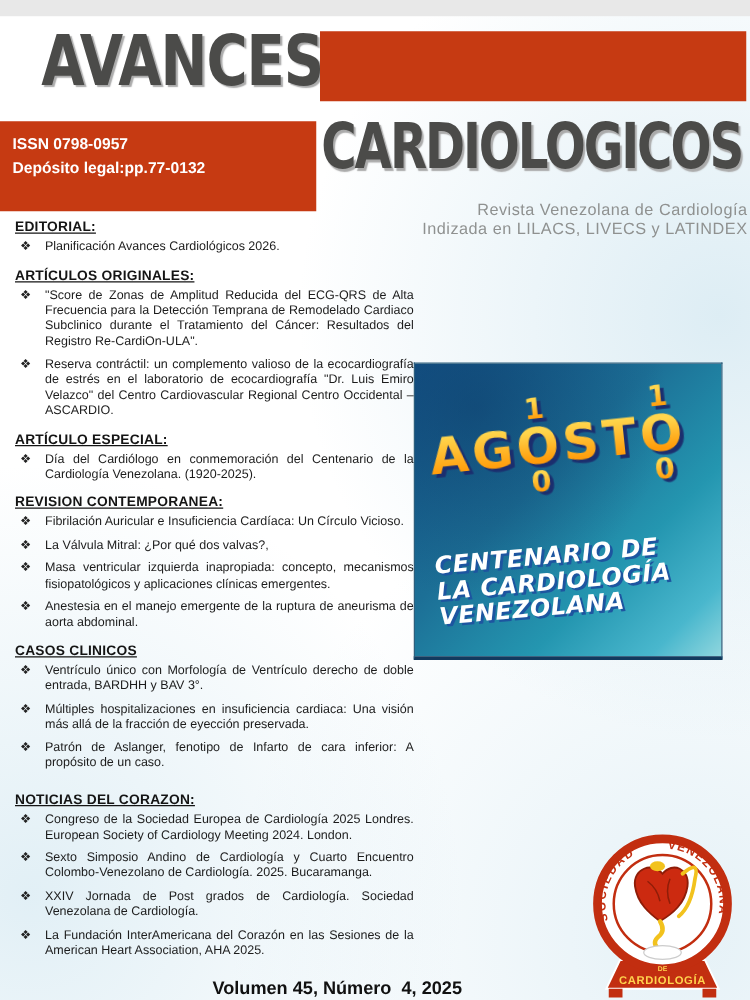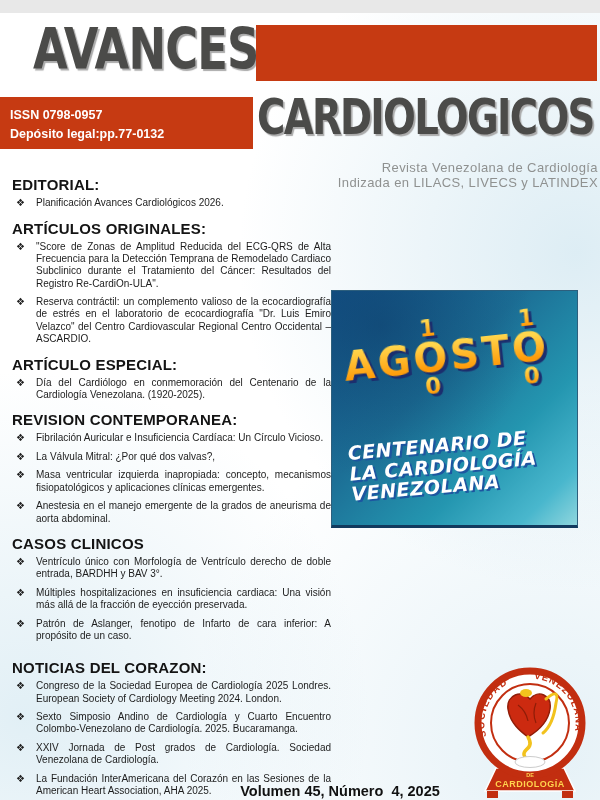--- a/index.html
+++ b/index.html
@@ -10,34 +10,34 @@
       radial-gradient(circle at 4% 88%, rgba(170,210,228,.35), transparent 38%),
       radial-gradient(circle at 92% 92%, rgba(170,210,228,.30), transparent 40%),
       #ffffff;}
   .abs{position:absolute;}
 
   
   .title-avances{left:33px;top:4px;font-family:"DejaVu Sans",sans-serif;font-weight:bold;
     font-size:51px;color:#4b4b49;letter-spacing:-1px;transform:scaleX(.88) scaleY(1.1);
     transform-origin:left top;text-shadow:2px 2px 1px #aaa;}
   .redbar1{left:256px;top:12px;width:341px;height:56px;background:#c63a12;}
-  .redbar2{left:0;top:84px;width:253px;height:52px;background:#c63a12;color:#fff;
+  .redbar2{left:0;top:84px;width:253px;height:72px;background:#c63a12;color:#fff;
     font-weight:bold;font-size:12.5px;line-height:1.5;padding:9px 0 18px 10px;box-sizing:border-box;}
   .title-cardio{left:257px;top:74px;font-family:"DejaVu Sans",sans-serif;font-weight:bold;
     font-size:46px;color:#4b4b49;letter-spacing:-2px;transform:scaleX(.84) scaleY(1.1);
     transform-origin:left top;text-shadow:2px 2px 1px #aaa;white-space:nowrap;}
   .subtitle{left:250px;top:147px;width:348px;text-align:right;color:#8f9190;
     font-size:13px;line-height:1.18;letter-spacing:.4px;}
 
   
   .toc{left:12px;top:163px;width:319px;}
   .sec{margin-top:10px;}
   .sec:first-child{margin-top:0;}
   .sec:last-child{margin-top:17px;}
-  .sec-heading{font-size:15px;font-weight:bold;color:#141414;
+  .sec-heading{font-size:11px;font-weight:bold;text-decoration:underline;color:#141414;
     letter-spacing:.2px;margin-bottom:4px;}
   .toc-item{display:flex;margin-bottom:6px;}
   .bullet{flex:0 0 20px;font-size:10px;color:#222;padding-left:4px;line-height:1.25;}
   .itext{flex:1;font-size:10px;line-height:1.24;color:#1c1c1c;text-align:justify;}
 
   
   .poster{left:331px;top:277px;width:247px;height:238px;overflow:hidden;
     border:1px solid #2d5f7d;border-bottom:3px solid #123a5e;box-sizing:border-box;
     background:
       radial-gradient(circle at 20% 15%, rgba(10,50,95,.45), transparent 55%),
@@ -51,21 +51,21 @@
       -webkit-background-clip:text;background-clip:text;color:transparent;}
   }
   .ocol{display:flex;flex-direction:column;align-items:center;line-height:.9;}
   .odigit{font-size:23px;line-height:.95;}
   .poster-slogan{position:absolute;left:15px;top:152px;transform:rotate(-5deg);
     transform-origin:left top;color:#fff;font-family:"DejaVu Sans",sans-serif;font-weight:bold;
     font-style:italic;font-size:19px;line-height:1.08;letter-spacing:.5px;
     text-shadow:2px 2px 0 #1d55a0;white-space:nowrap;}
 
   
-  .volume{left:170px;top:770px;width:340px;text-align:center;font-weight:bold;
+  .volume{left:170px;top:770px;width:340px;text-align:left;font-weight:bold;
     font-size:14.5px;color:#111;white-space:pre;}
 
   
   .seal{left:462px;top:648px;width:136px;height:142px;}
 </style>
 </head>
 <body>
 
 <div class="page">
 
@@ -116,21 +116,21 @@
         <div class="toc-item">
           <span class="bullet">❖</span>
           <span class="itext">La Válvula Mitral: ¿Por qué dos valvas?,</span>
         </div>
         <div class="toc-item">
           <span class="bullet">❖</span>
           <span class="itext">Masa ventricular izquierda inapropiada: concepto, mecanismos fisiopatológicos y aplicaciones clínicas emergentes.</span>
         </div>
         <div class="toc-item">
           <span class="bullet">❖</span>
-          <span class="itext">Anestesia en el manejo emergente de la grados de aneurisma de aorta abdominal.</span>
+          <span class="itext">Anestesia en el manejo emergente de la ruptura de aneurisma de aorta abdominal.</span>
         </div>
       </div>
       <div class="sec">
         <div class="sec-heading">CASOS CLINICOS</div>
         <div class="toc-item">
           <span class="bullet">❖</span>
           <span class="itext">Ventrículo único con Morfología de Ventrículo derecho de doble entrada, BARDHH y BAV 3°.</span>
         </div>
         <div class="toc-item">
           <span class="bullet">❖</span>

